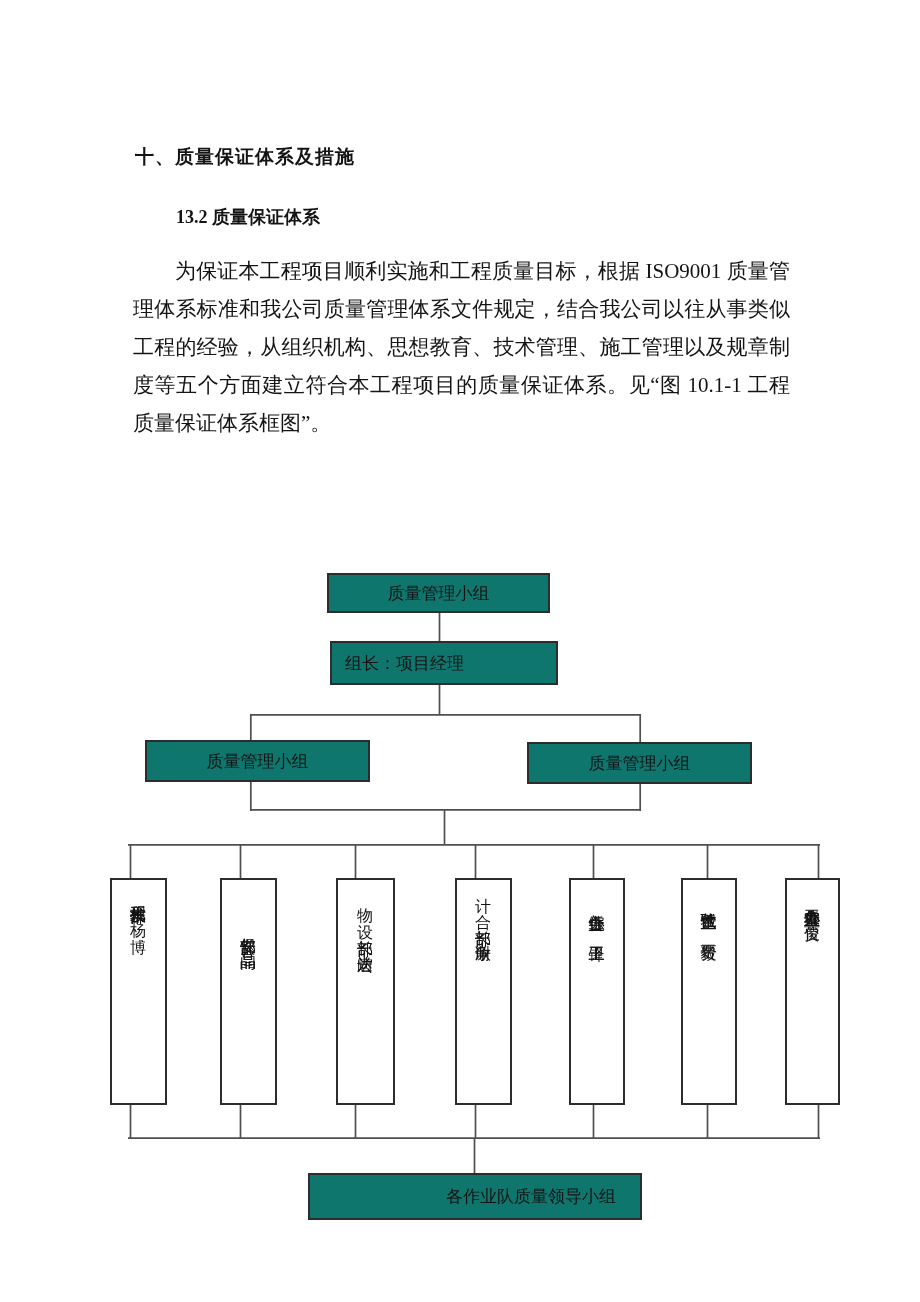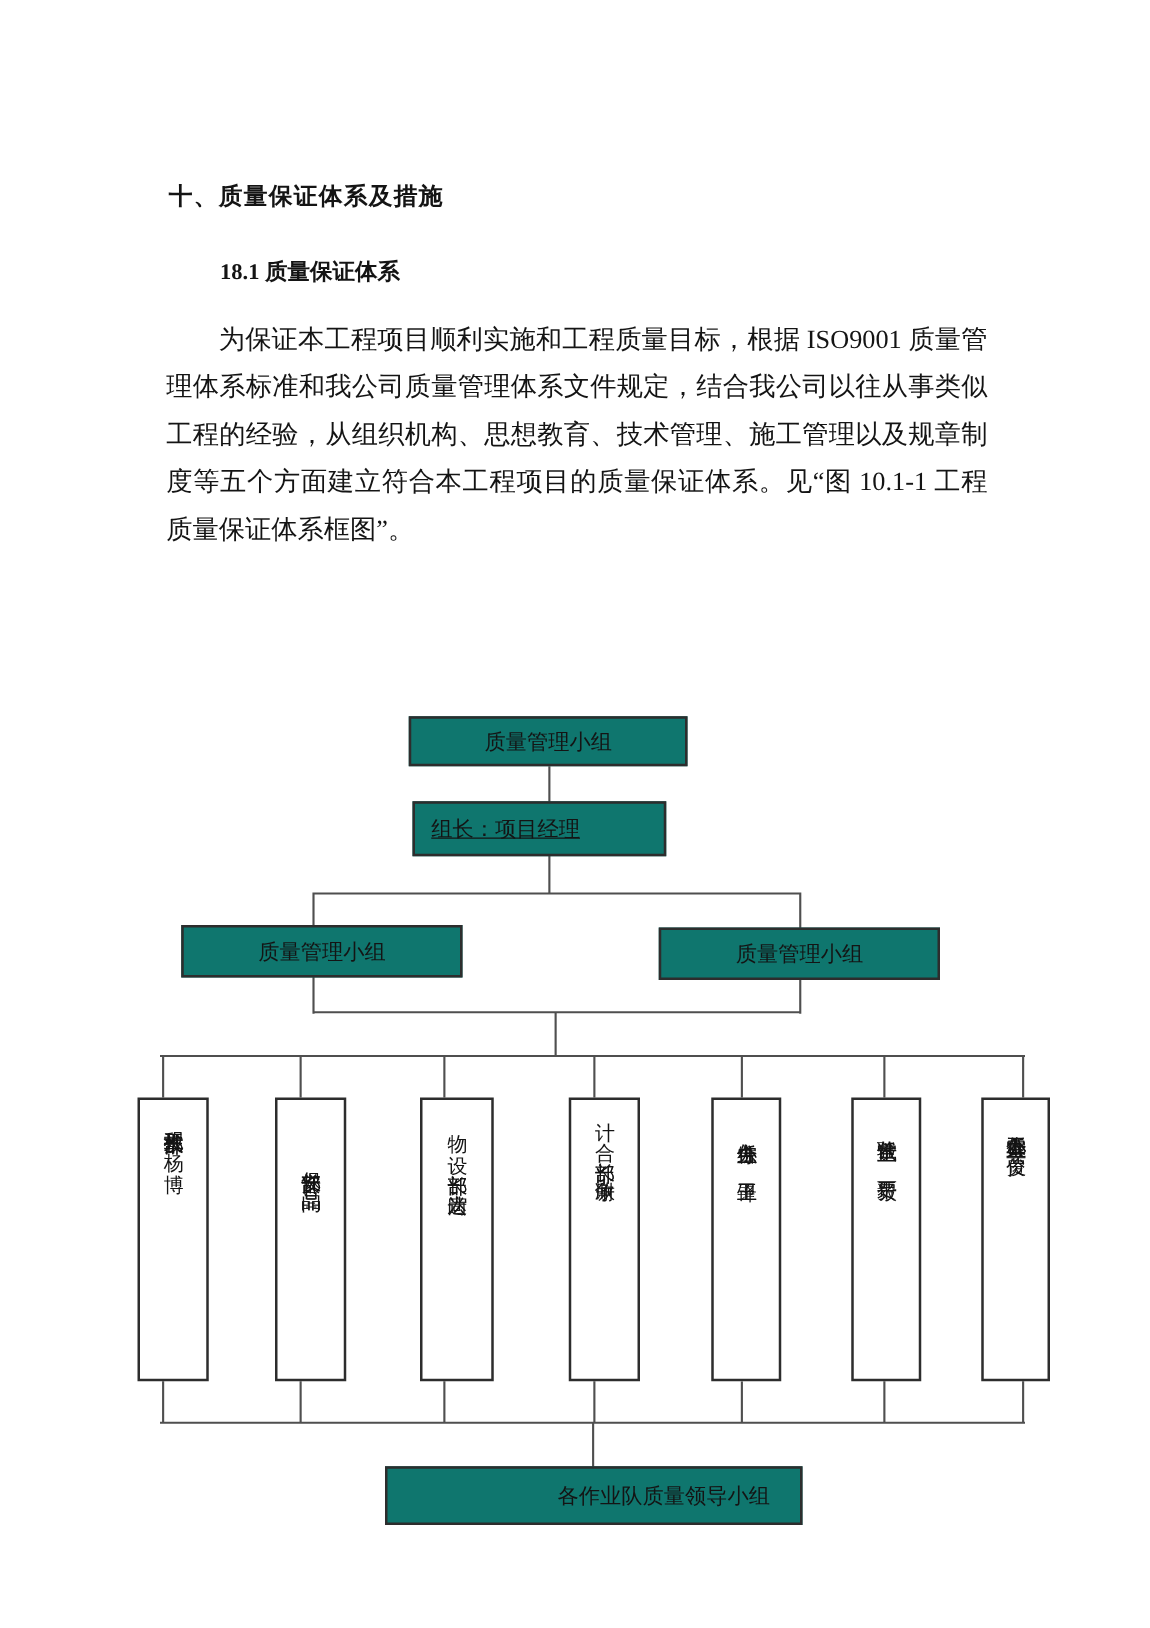--- a/index.html
+++ b/index.html
@@ -62,22 +62,22 @@
     box-sizing: border-box;
     background: #0f766e;
     border: 2px solid #2d2d2d;
     display: flex;
     align-items: center;
     justify-content: center;
     font-size: 17px;
     white-space: nowrap;
   }
   .n-top    { left: 327px; top: 573px; width: 223px; height: 40px; }
-  .n-leader { left: 330px; top: 641px; width: 203px; height: 44px;
-              justify-content: flex-start; padding-left: 13px; text-decoration: underline; }
+  .n-leader { left: 330px; top: 641px; width: 228px; height: 44px;
+              justify-content: flex-start; padding-left: 13px; }
   .n-left   { left: 145px; top: 740px; width: 225px; height: 42px; }
   .n-right  { left: 527px; top: 742px; width: 225px; height: 42px; }
   .n-bottom { left: 308px; top: 1173px; width: 334px; height: 47px;
               padding-left: 112px; }
   
   .dept {
     position: absolute;
     top: 878px;
     height: 227px;
     box-sizing: border-box;
@@ -101,21 +101,21 @@
   .dept-5 { left: 569px; width: 56px; }  .dept-5 span { padding-top: 22px; }
   .dept-6 { left: 681px; width: 56px; }  .dept-6 span { padding-top: 20px; }
   .dept-7 { left: 785px; width: 55px; }  .dept-7 span { padding-top: 17px; }
 </style>
 </head>
 <body>
 
 <div class="page">
 
   <h1 class="h1">十、质量保证体系及措施</h1>
-  <div class="h2">18.1 质量保证体系</div>
+  <div class="h2">13.2 质量保证体系</div>
   <p class="para">为保证本工程项目顺利实施和工程质量目标，根据 ISO9001 质量管理体系标准和我公司质量管理体系文件规定，结合我公司以往从事类似工程的经验，从组织机构、思想教育、技术管理、施工管理以及规章制度等五个方面建立符合本工程项目的质量保证体系。见“图 10.1-1 工程质量保证体系框图”。</p>
 
   <div class="chart">
 
     <svg class="lines" width="920" height="1302" viewBox="0 0 920 1302">
       <path fill="none" stroke="#4f4f4f" stroke-width="1.7" d="
         M439.5 613 V642
         M439.5 684 V715
         M250 714.8 H641
         M250.8 714 V741

